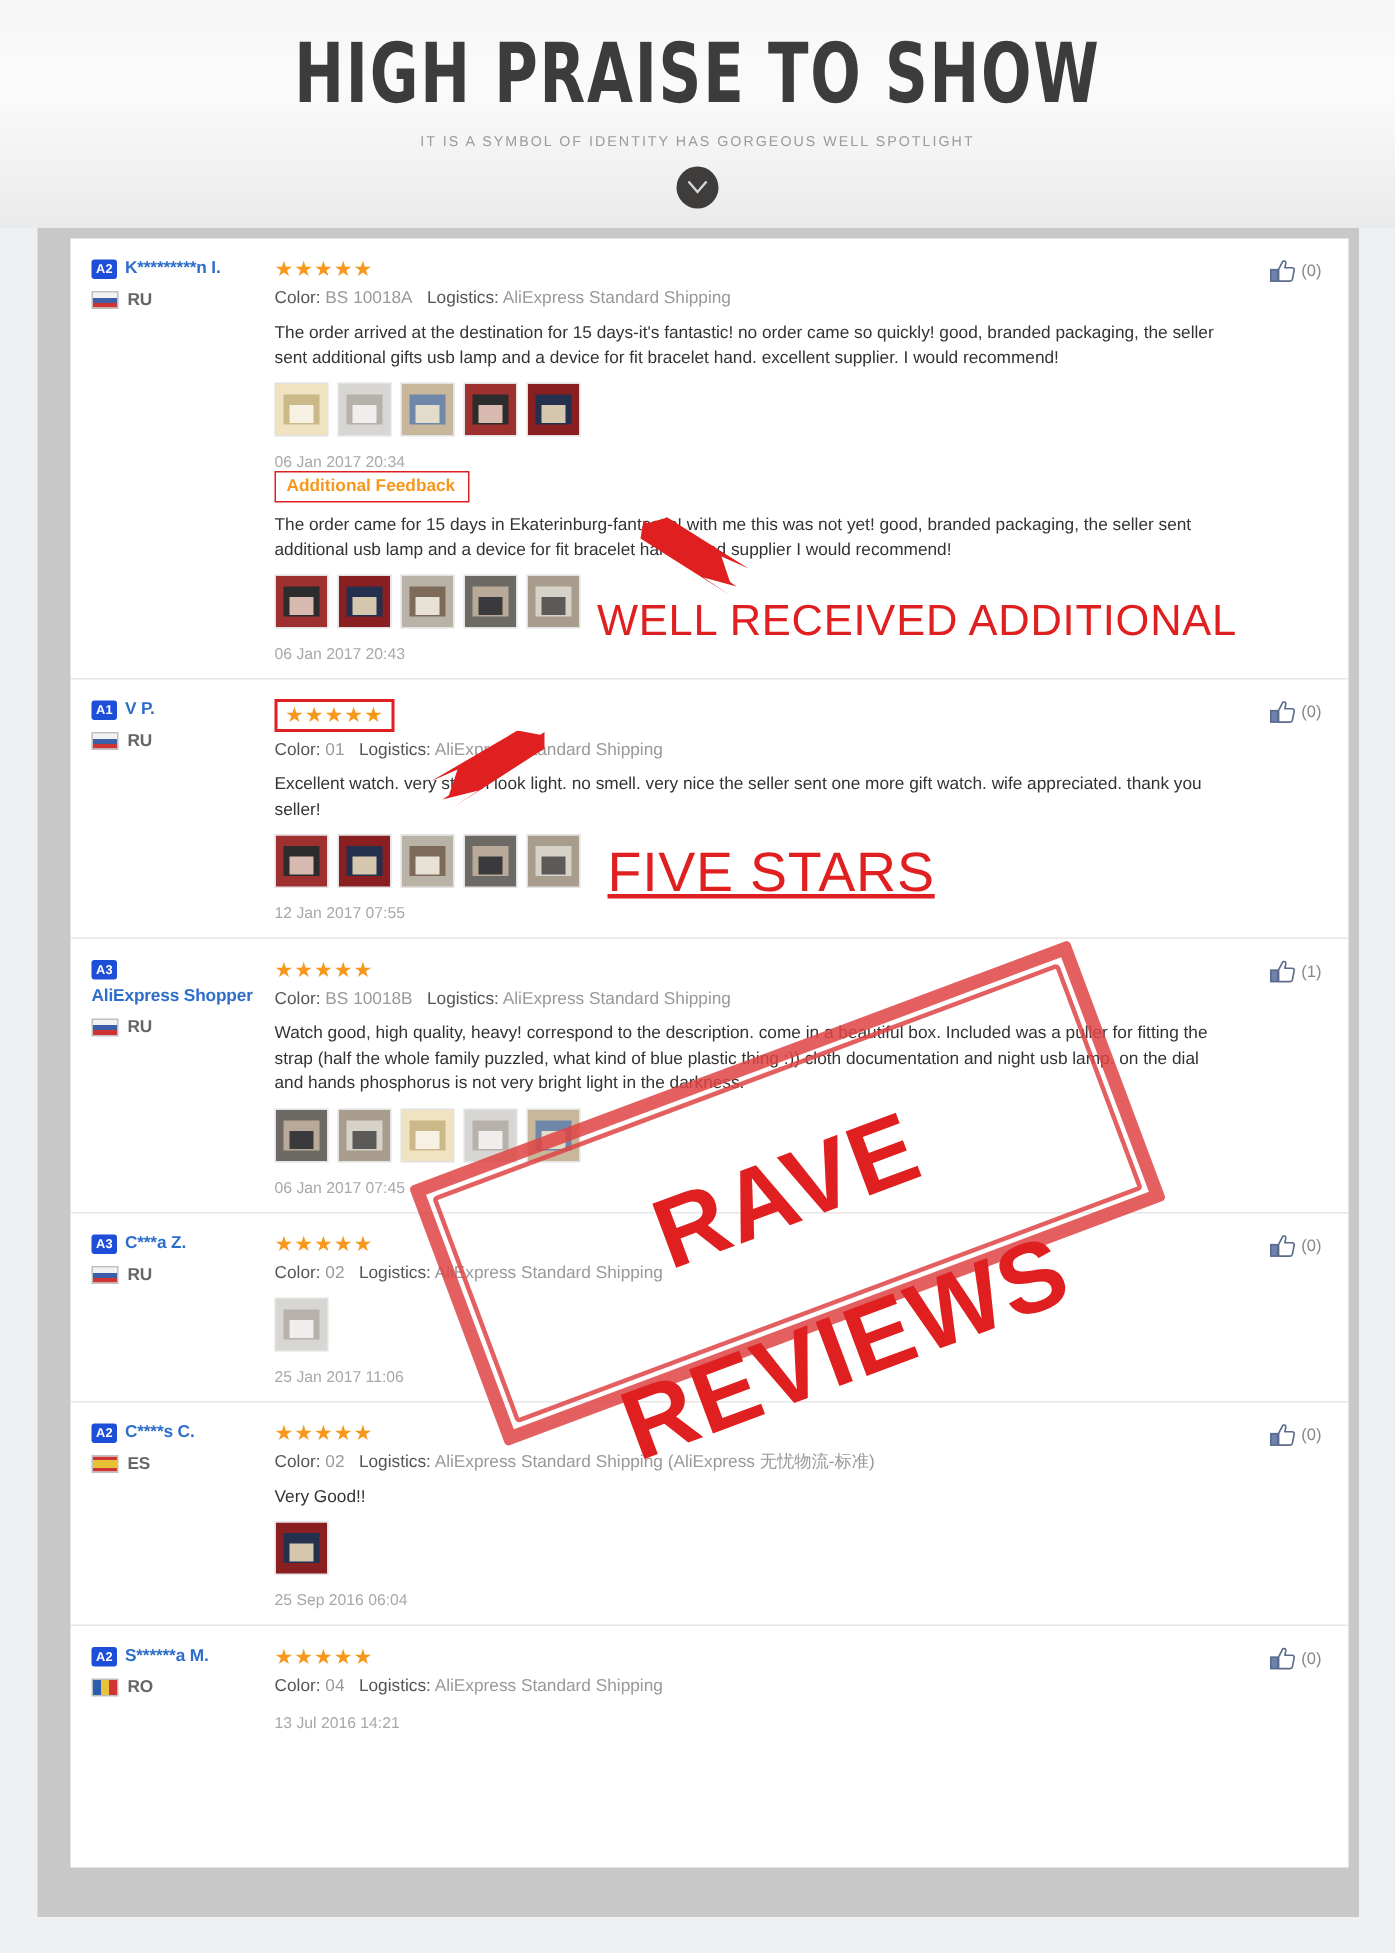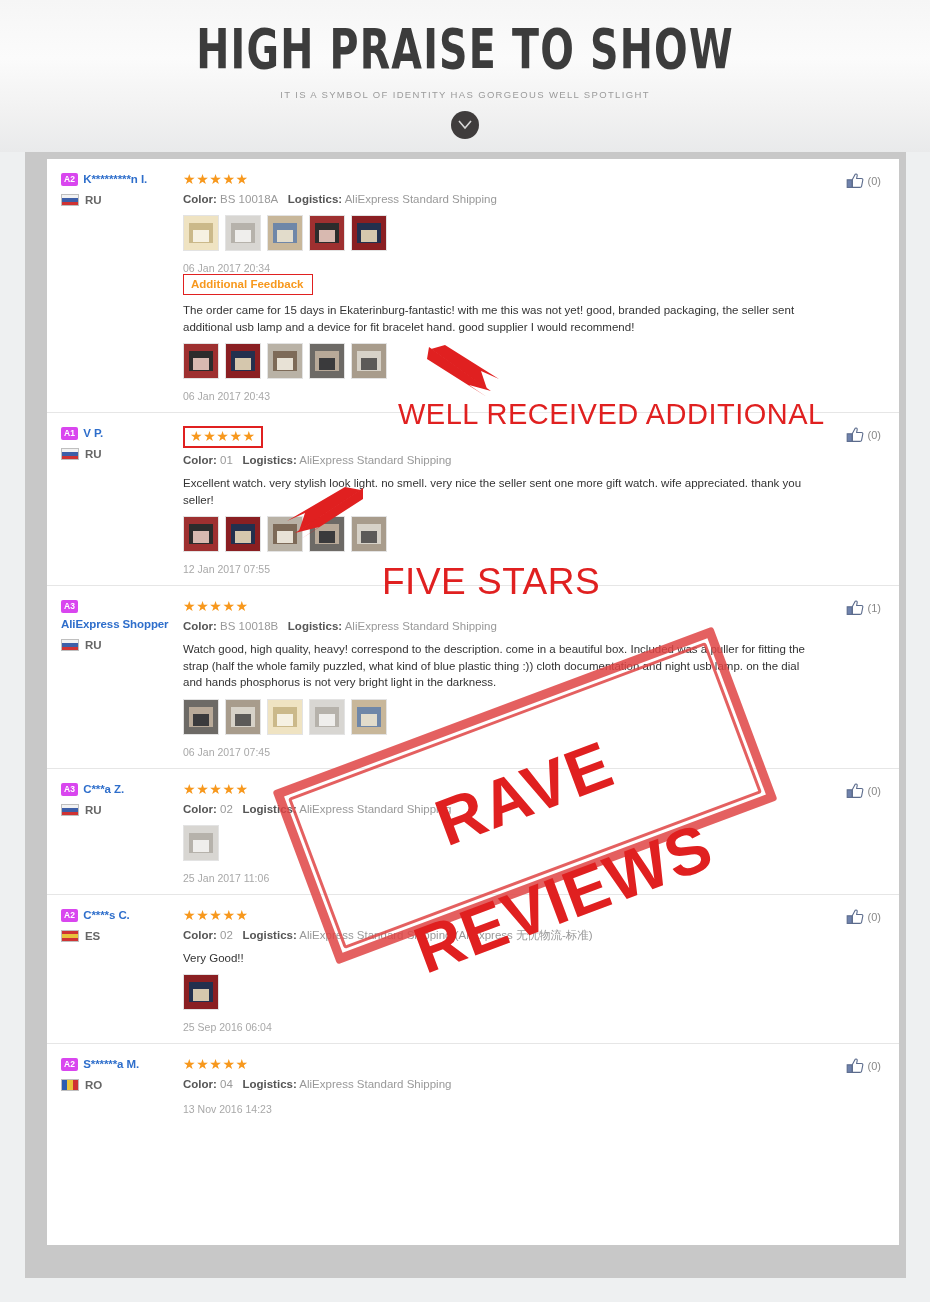--- a/index.html
+++ b/index.html
@@ -66,21 +66,21 @@
     display: flex;
     padding: 13px 18px 10px 14px;
     border-bottom: 1px solid #e6e6e6;
   }
   .review.last { border-bottom: none; }
 
   .who { width: 122px; flex: 0 0 122px; padding-top: 1px; }
   .who-line1 { display: flex; align-items: flex-start; gap: 5px; flex-wrap: wrap; }
   .lvl {
     display: inline-block;
-    background: #d946ef;
+    background: #1d4ed8;
     color: #fff;
     font-size: 8.5px;
     font-weight: bold;
     line-height: 11px;
     padding: 1px 3px;
     border-radius: 2px;
     letter-spacing: .2px;
     flex: 0 0 auto;
   }
   .uname {
@@ -101,21 +101,21 @@
 
   .stars { color: #f7981d; font-size: 14px; letter-spacing: .6px; line-height: 15px; }
   .stars.boxed {
     display: inline-block;
     border: 2px solid #e02020;
     padding: 1px 5px 2px 5px;
     line-height: 15px;
   }
 
   .meta { margin-top: 5px; font-size: 11.5px; color: #999; line-height: 15px; }
-  .meta b { color: #555; font-weight: bold; }
+  .meta b { color: #555; font-weight: normal; }
 
   .text {
     margin-top: 7px;
     font-size: 11.5px;
     color: #333;
     line-height: 16.5px;
   }
 
   .thumbs { margin-top: 8px; display: flex; gap: 6px; }
   .thumb {
@@ -147,21 +147,21 @@
 
   
   .anno { position: absolute; pointer-events: none; }
   .anno-text {
     color: #e02020;
     font-family: "Liberation Sans", sans-serif;
     white-space: nowrap;
     font-weight: normal;
   }
   #anno-well { left: 398px; top: 398px; font-size: 29px; letter-spacing: .5px; }
-  #anno-five { left: 382px; top: 561px; font-size: 37px; letter-spacing: .5px; }
+  #anno-five { left: 405px; top: 561px; font-size: 37px; letter-spacing: .5px; text-decoration: underline; }
 
   .stamp {
     position: absolute;
     left: 290px; top: 703px;
     width: 470px; height: 185px;
     transform: rotate(-20.5deg);
     pointer-events: none;
   }
   .stamp .outer, .stamp .inner {
     position: absolute; border-style: solid; border-color: #df4444;
@@ -207,20 +207,21 @@
               <span class="uname">K*********n I.</span>
             </div>
             <div class="who-line2">
               <span class="flag flag-ru"></span>
               <span class="cc">RU</span>
             </div>
           </div>
           <div class="body">
             <div class="stars">★★★★★</div>
             <div class="meta"><b>Color:</b> BS 10018A&nbsp;&nbsp;&nbsp;<b>Logistics:</b> AliExpress Standard Shipping</div>
+            <div class="text">The order arrived at the destination for 15 days-it's fantastic! no order came so quickly! good, branded packaging, the seller sent additional gifts usb lamp and a device for fit bracelet hand. excellent supplier. I would recommend!</div>
             <div class="thumbs">
               <span class="thumb">
                 <i style="left:0;top:0;width:36px;height:36px;background:#efe3c2"></i>
                 <i style="left:5px;top:7px;width:24px;height:20px;background:#cbb98a"></i>
                 <i style="left:9px;top:14px;width:16px;height:12px;background:#f6f1e2"></i>
               </span>
               <span class="thumb">
                 <i style="left:0;top:0;width:36px;height:36px;background:#d8d6d2"></i>
                 <i style="left:5px;top:7px;width:24px;height:20px;background:#b6b2ab"></i>
                 <i style="left:9px;top:14px;width:16px;height:12px;background:#efeeec"></i>
@@ -446,21 +447,21 @@
               <span class="uname">S******a M.</span>
             </div>
             <div class="who-line2">
               <span class="flag flag-ro"></span>
               <span class="cc">RO</span>
             </div>
           </div>
           <div class="body">
             <div class="stars">★★★★★</div>
             <div class="meta"><b>Color:</b> 04&nbsp;&nbsp;&nbsp;<b>Logistics:</b> AliExpress Standard Shipping</div>
-            <div class="date">13 Nov 2016 14:23</div>
+            <div class="date">13 Jul 2016 14:21</div>
           </div>
           <div class="likes">
             <span><svg width="18" height="16" viewBox="0 0 18 16">
                 <path d="M6.4 6.6 L9.2 1.2 C10.4 0.6 11.4 1.3 11.2 2.6 L10.6 5.5 L15.4 5.5 C16.4 5.5 17 6.2 16.8 7.1 L15.6 13.1 C15.45 13.9 14.8 14.4 14 14.4 L6.4 14.4 Z" fill="#fff" stroke="#5b6b8c" stroke-width="1.1" stroke-linejoin="round"></path>
                 <rect x="1.2" y="6.8" width="4.6" height="7.6" fill="#6f82ad" stroke="#5b6b8c" stroke-width="1.1"></rect>
               </svg></span>
             <span class="like-count">(0)</span>
           </div>
         </div>
       </div>

